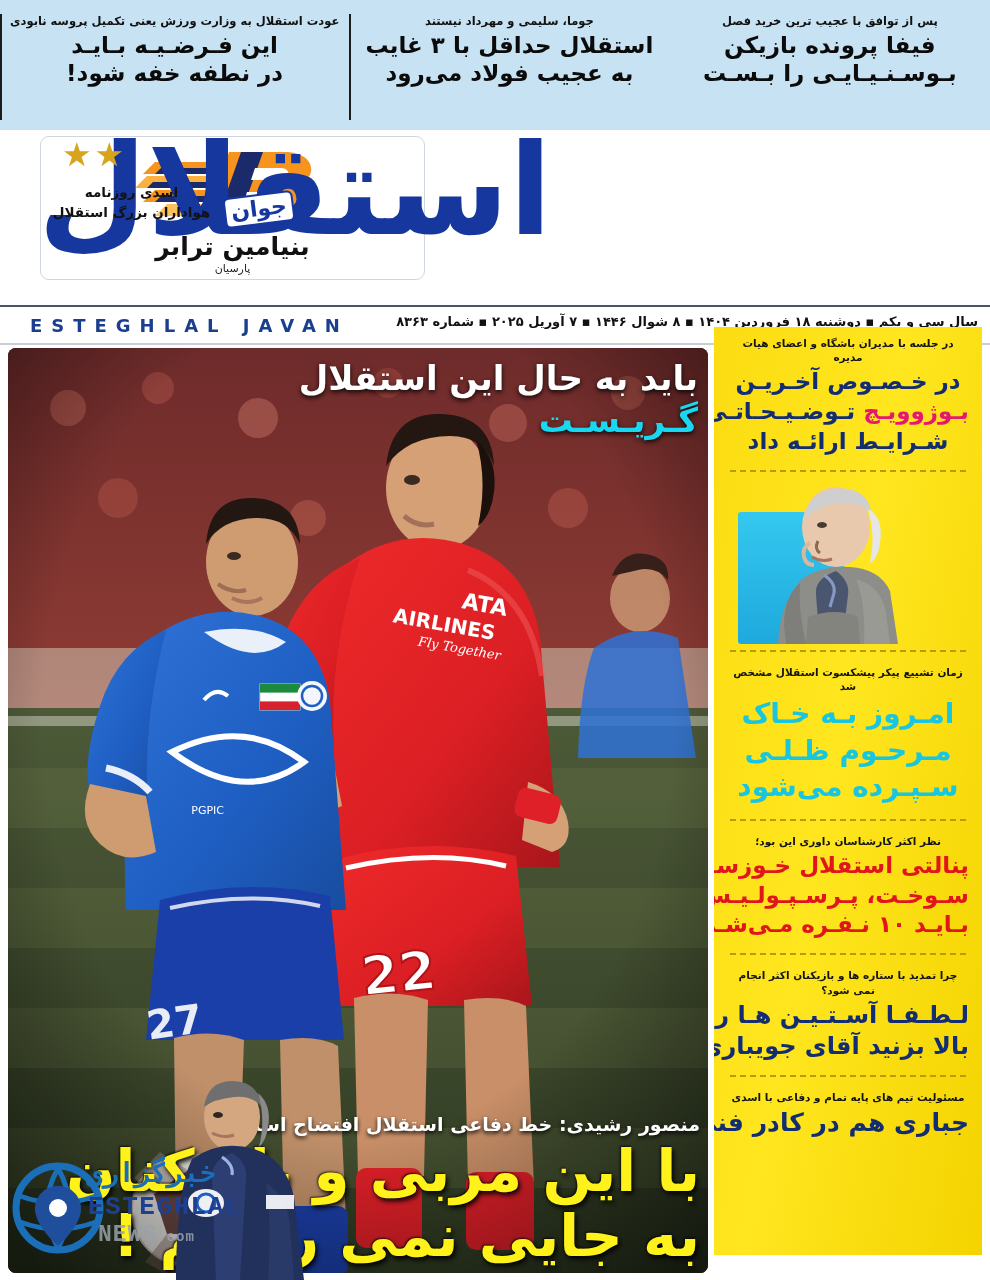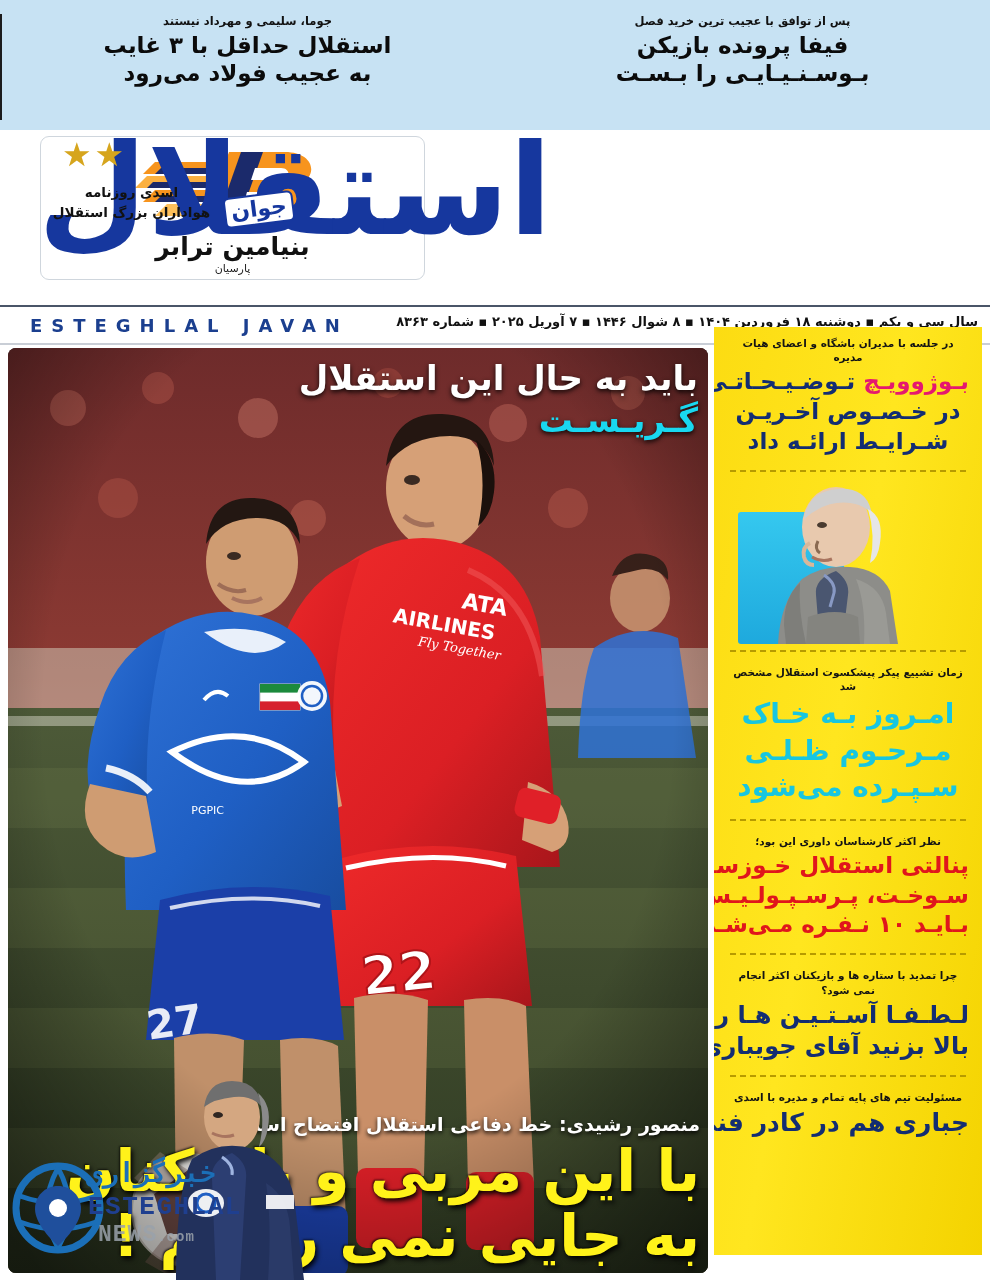--- a/index.html
+++ b/index.html
@@ -180,20 +180,25 @@
       <div class="teaser-l1">فیفا پرونده بازیکن</div>
       <div class="teaser-l2">بـوسـنـیـایـی را بـسـت</div>
     </div>
 
     <div class="teaser">
       <div class="teaser-kicker">جوما، سلیمی و مهرداد نیستند</div>
       <div class="teaser-l1">استقلال حداقل با ۳ غایب</div>
       <div class="teaser-l2">به عجیب فولاد می‌رود</div>
     </div>
 
+    <div class="teaser">
+      <div class="teaser-kicker">عودت استقلال به وزارت ورزش یعنی تکمیل پروسه نابودی</div>
+      <div class="teaser-l1">این فـرضـیـه بـایـد</div>
+      <div class="teaser-l2">در نطفه خفه شود!</div>
+    </div>
 
   </div>
 
   <div class="masthead">
 
     <div class="sponsor-box">
       <svg class="sponsor-mark" viewBox="0 0 215 88">
         <path d="M30 20 H120 L108 32 H18 Z" fill="#f7941d"></path>
         <path d="M22 34 H112 L100 46 H10 Z" fill="#fbb040"></path>
         <path d="M30 48 H118 L106 60 H18 Z" fill="#f7941d"></path>
@@ -226,25 +231,25 @@
   <div class="datebar">
     <div class="date-fa">سال سی و یکم ▪ دوشنبه ۱۸ فروردین ۱۴۰۴ ▪ ۸ شوال ۱۴۴۶ ▪ ۷ آوریل ۲۰۲۵ ▪ شماره ۸۳۶۳</div>
     <div class="brand-latin">ESTEGHLAL JAVAN</div>
   </div>
 
   <div class="sidebar">
 
     <div class="sb-item">
       <div class="sb-kicker">در جلسه با مدیران باشگاه و اعضای هیات مدیره</div>
       <div class="sb-head h-navy" style="font-size:23px">
+        <span class="ln">در خـصـوص آخـریـن</span>
         <span class="ln">
           <span style="color:#e5186f">بـوژوویـچ</span>
           <span>تـوضـیـحـاتـی</span>
         </span>
-        <span class="ln">در خـصـوص آخـریـن</span>
         <span class="ln">شـرایـط ارائـه داد</span>
       </div>
     </div>
 
     <div class="sep"></div>
 
     <div class="sb-photo">
       <div class="sb-photo-bg"></div>
       <svg class="man-silhouette" viewBox="0 0 175 165">
         <ellipse cx="92" cy="48" rx="34" ry="40" fill="#e8c9ae"></ellipse>
@@ -291,21 +296,21 @@
       <div class="sb-kicker">چرا تمدید با ستاره ها و بازیکنان اکثر انجام نمی شود؟</div>
       <div class="sb-head h-navy" style="font-size:24px">
         <span class="ln">لـطـفـا آسـتـیـن هـا را</span>
         <span class="ln">بالا بزنید آقای جویباری!</span>
       </div>
     </div>
 
     <div class="sep"></div>
 
     <div class="sb-item">
-      <div class="sb-kicker">مسئولیت تیم های پایه تمام و مدیره با اسدی</div>
+      <div class="sb-kicker">مسئولیت تیم های پایه تمام و دفاعی با اسدی</div>
       <div class="sb-head h-navy" style="font-size:25px">
         <span class="ln">جباری هم در کادر فنی</span>
       </div>
     </div>
 
   </div>
 
   <div class="main-photo">
 
     <svg class="stadium-bg" viewBox="0 0 700 925" preserveAspectRatio="none">

